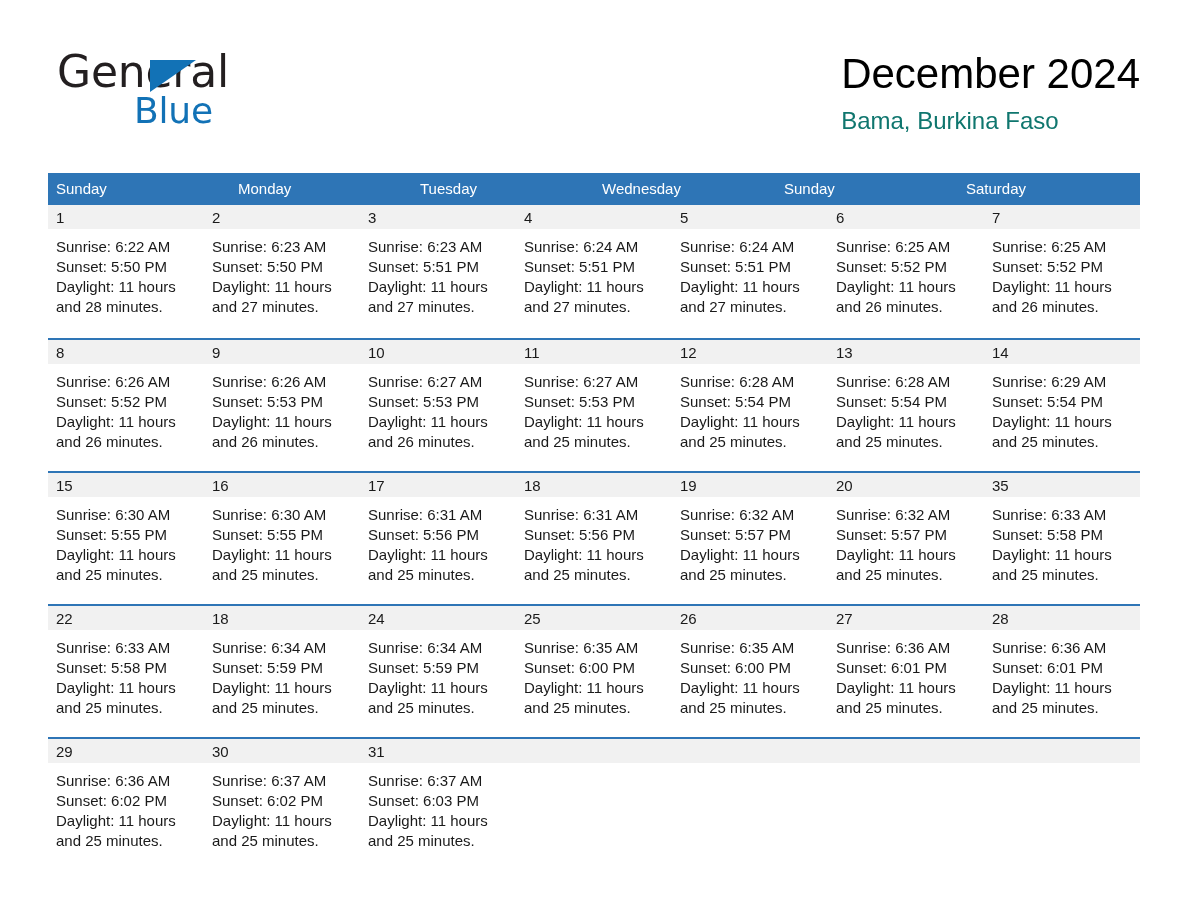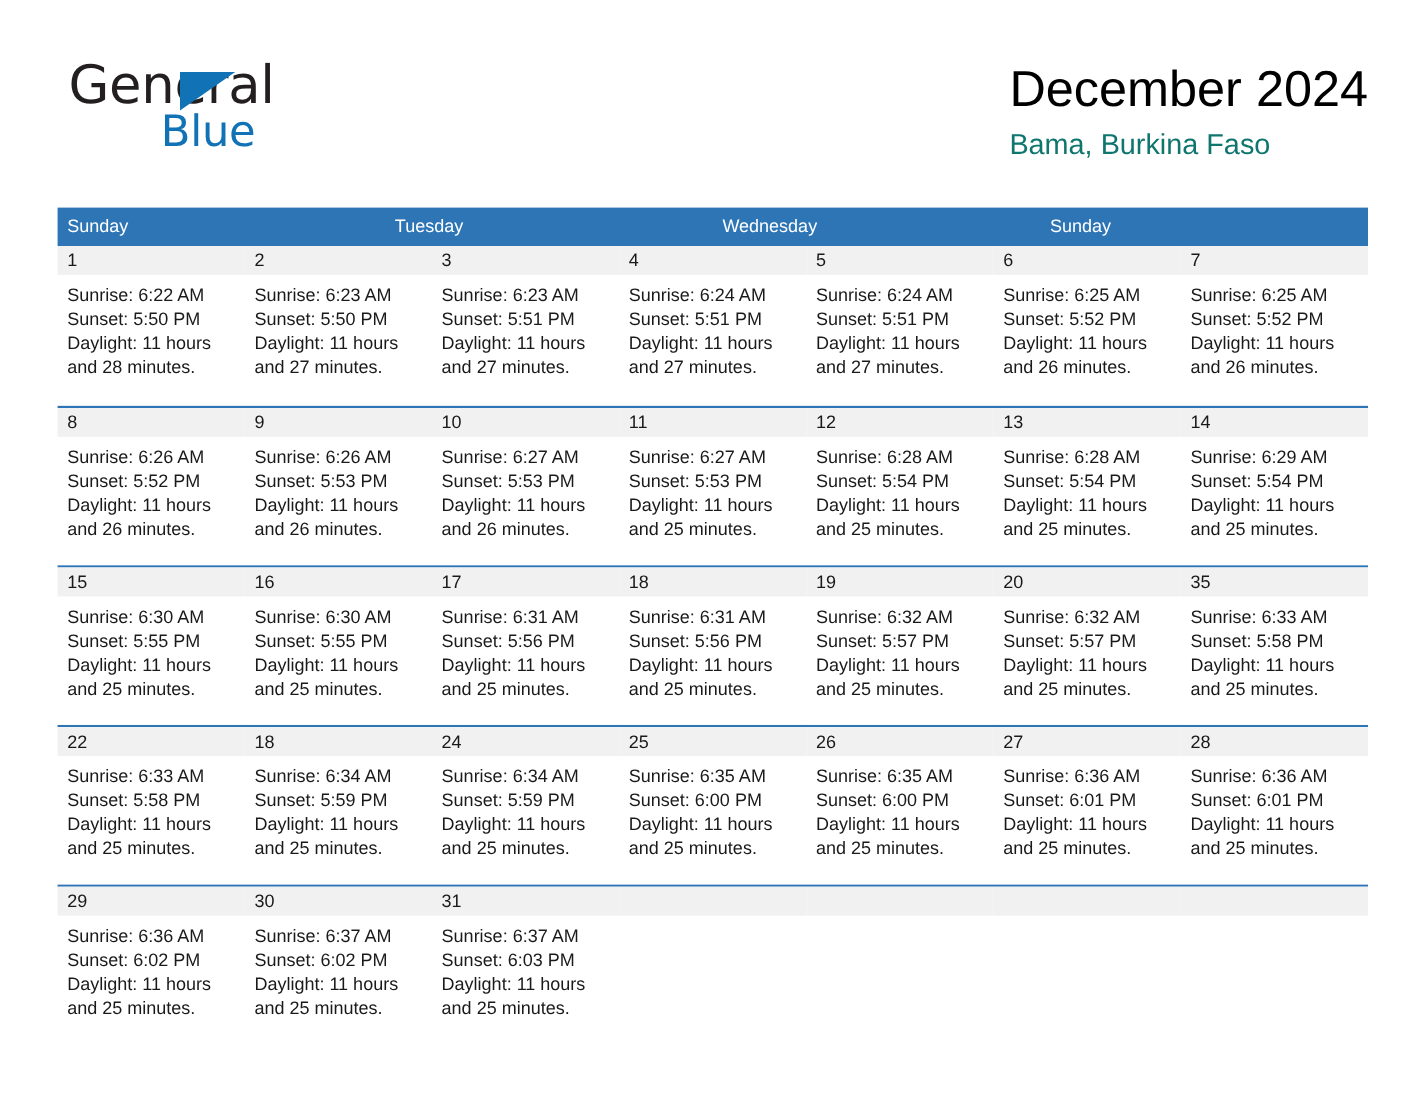--- a/index.html
+++ b/index.html
@@ -162,23 +162,25 @@
       <div class="month-title">December 2024</div>
       <div class="location-title">Bama, Burkina Faso</div>
     </div>
 
   </div>
 
   <div class="calendar">
 
     <div class="weekday-row">
       <div class="weekday-cell">Sunday</div>
+      <div class="weekday-cell">Monday</div>
       <div class="weekday-cell">Tuesday</div>
       <div class="weekday-cell">Wednesday</div>
       <div class="weekday-cell">Sunday</div>
+      <div class="weekday-cell">Saturday</div>
     </div>
 
     <div class="week-row first">
       <div class="day-cell">
         <div class="day-number-band">1</div>
         <div class="day-info">
           <div>Sunrise: 6:22 AM</div>
           <div>Sunset: 5:50 PM</div>
           <div>Daylight: 11 hours</div>
           <div>and 28 minutes.</div>

